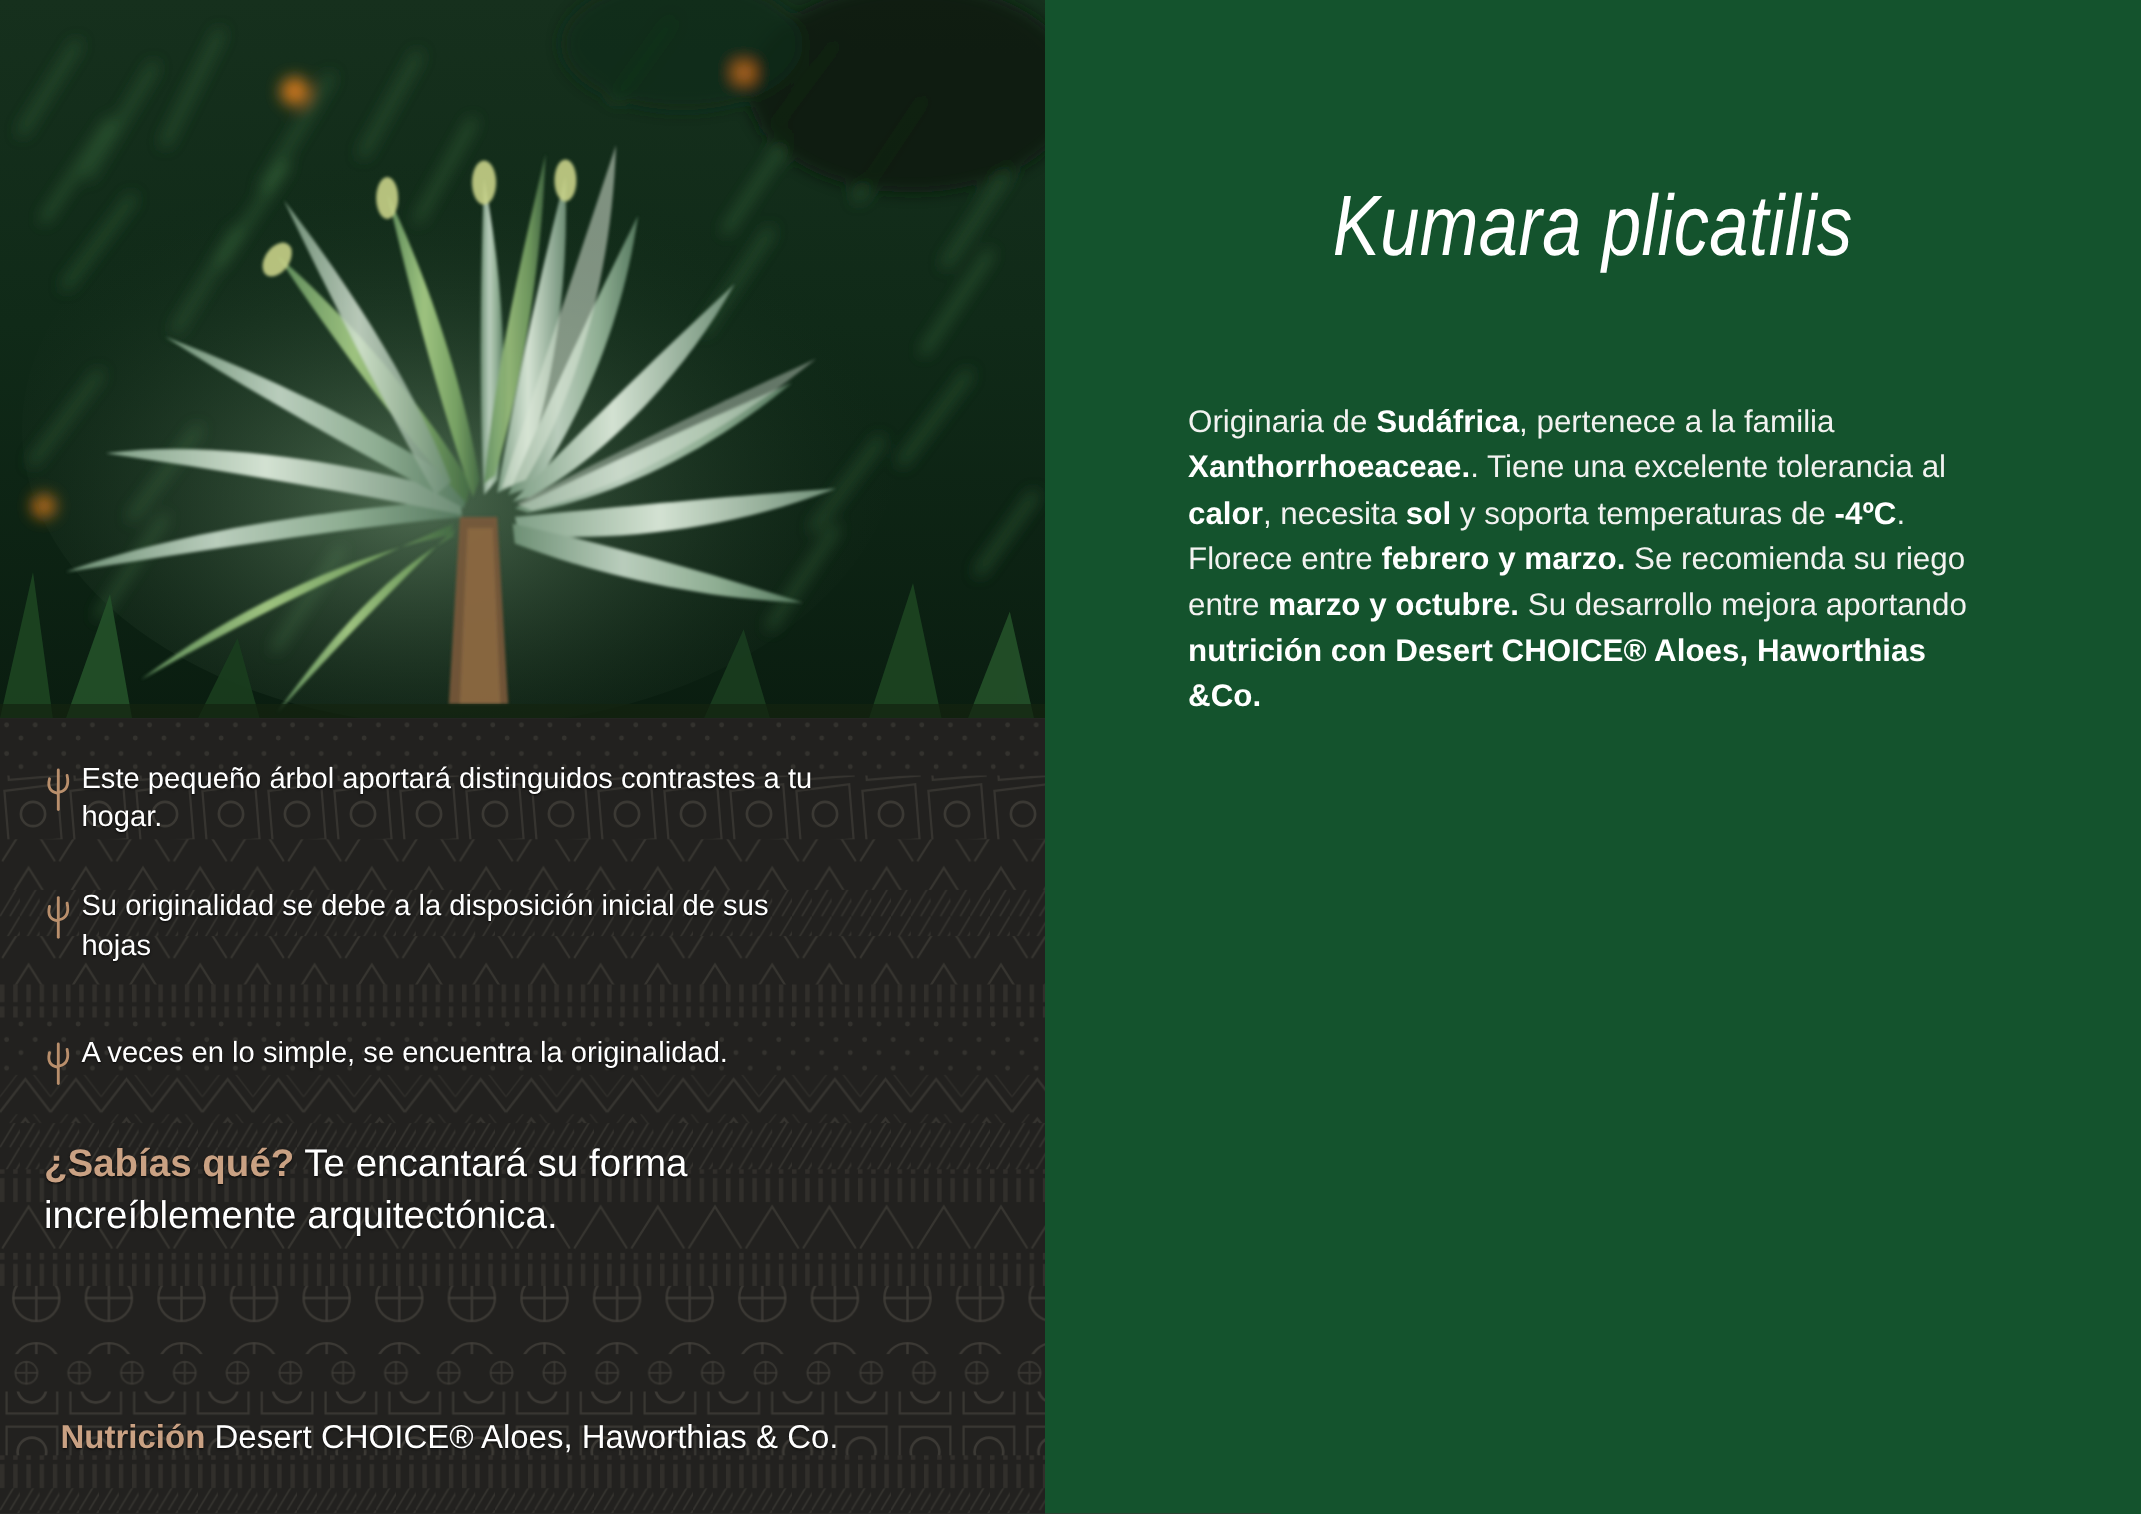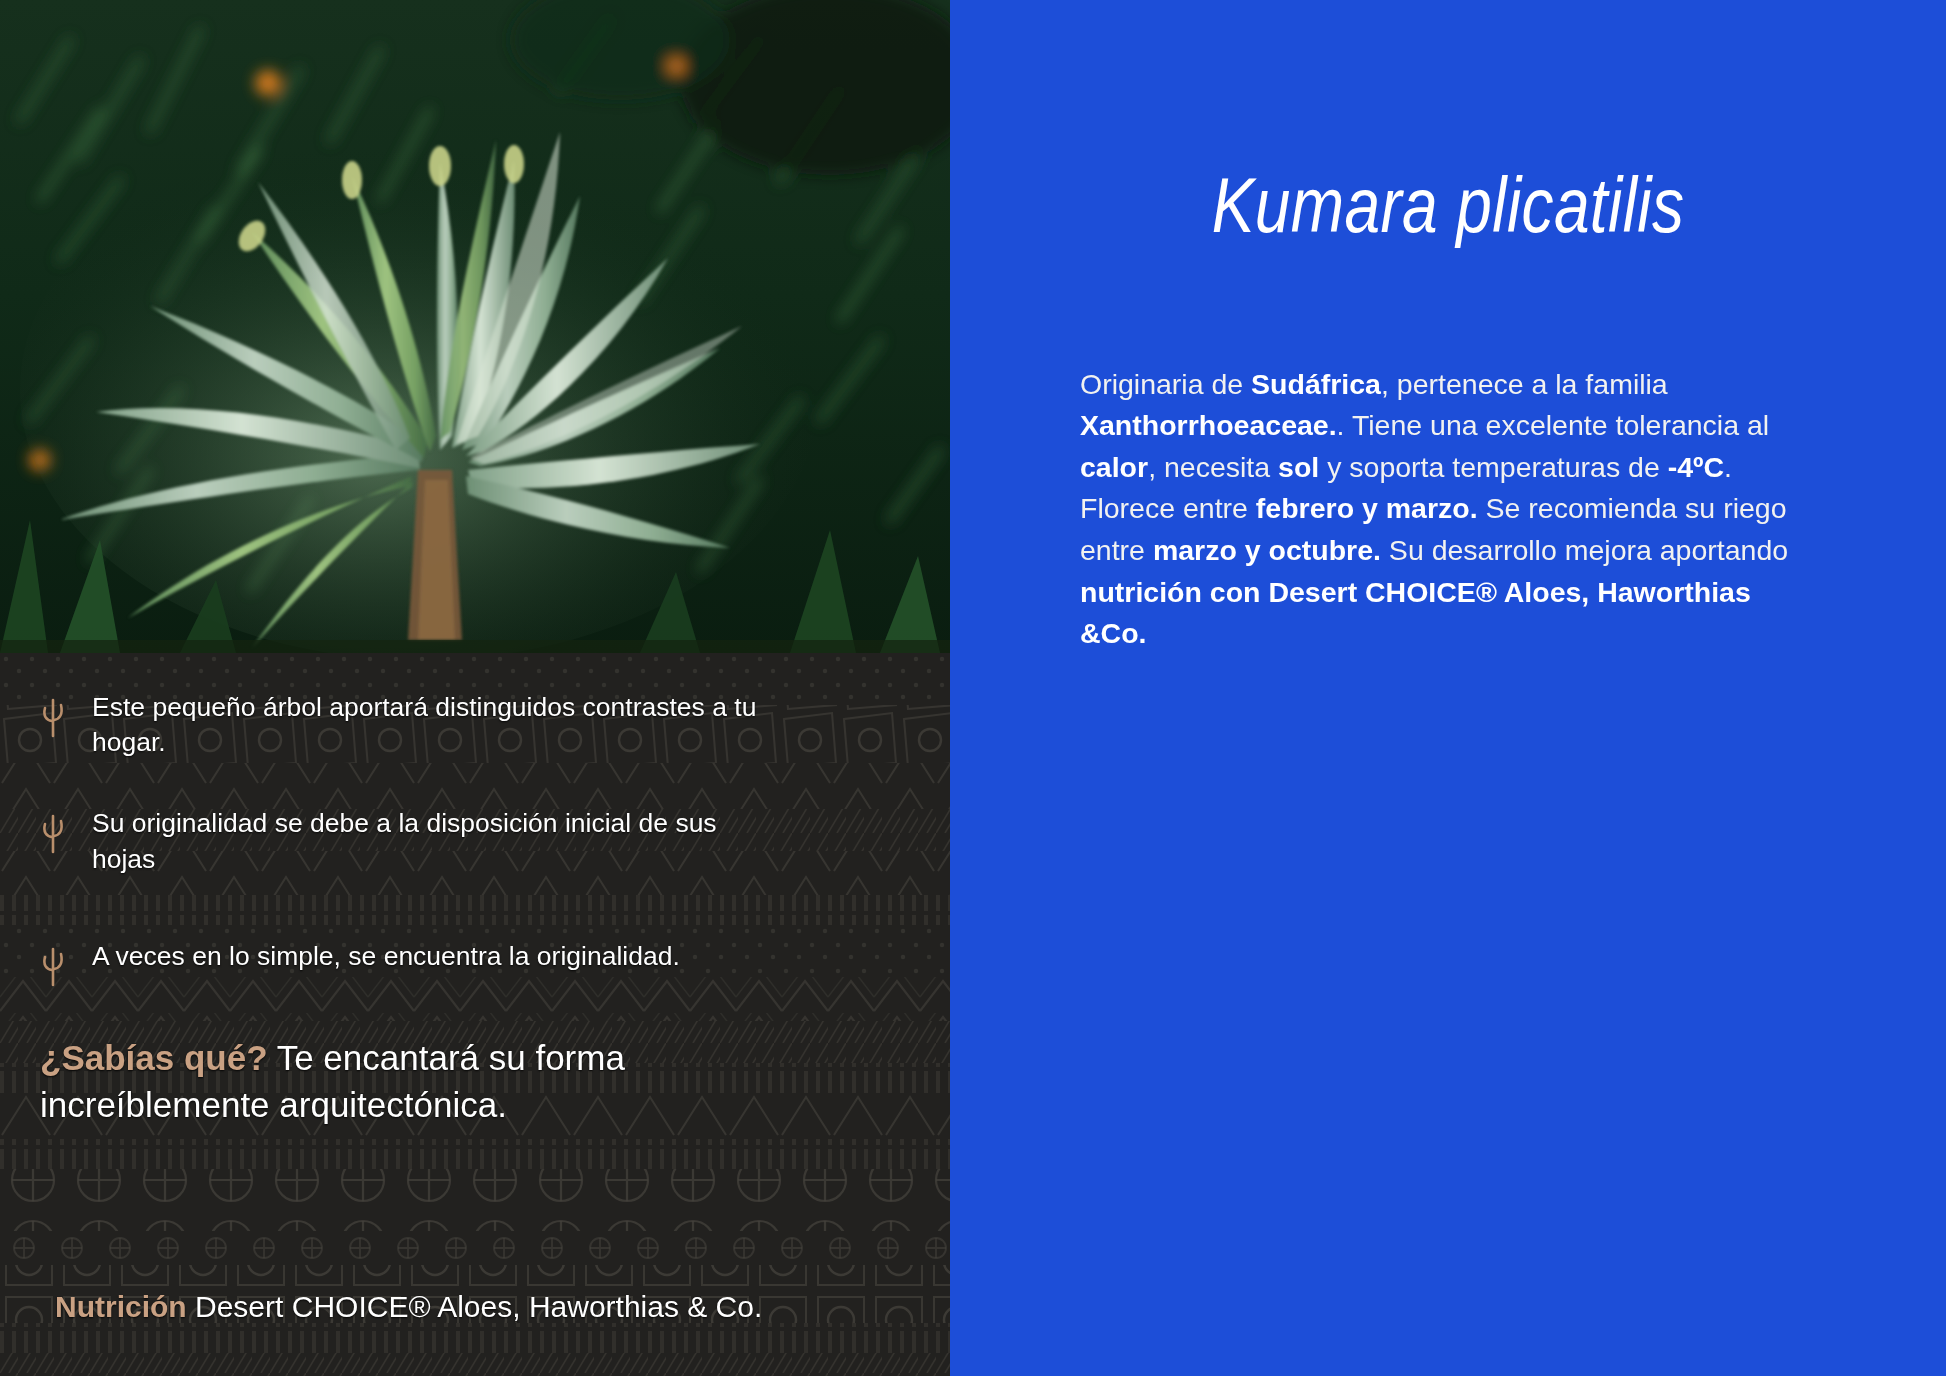--- a/index.html
+++ b/index.html
@@ -23,21 +23,21 @@
   
   #pattern-area{
     position:absolute;left:0;top:653px;width:950px;height:723px;
     background:#2c2b28;overflow:hidden;
   }
   #pattern-area .pat{position:absolute;left:0;width:950px;display:block;}
 
   
   #bullet-list{position:absolute;left:0;top:690px;width:950px;}
   .bullet-row{
-    display:flex;align-items:flex-start;gap:26px;
+    display:flex;align-items:flex-start;gap:8px;
     padding:0 30px 0 40px;margin-bottom:38px;
   }
   .bullet-icon{
     flex:0 0 auto;width:26px;height:46px;margin-top:4px;
   }
   .bullet-text{
     color:#ffffff;font-size:26.5px;line-height:1.33;
     font-family:"Liberation Sans", sans-serif;
     text-shadow:0 1px 2px rgba(0,0,0,.85);
     max-width:690px;
@@ -51,21 +51,21 @@
   #nutrition-line{
     position:absolute;left:55px;top:1290px;width:880px;
     color:#ffffff;font-size:30px;
     text-shadow:0 1px 2px rgba(0,0,0,.85);
   }
   #nutrition-line .accent{color:#c9a183;font-weight:bold;}
 
   
   #right-column{
     position:absolute;left:950px;top:0;width:996px;height:1376px;
-    background:#1d4ed8;
+    background:#14532d;
   }
   #plant-title{
     position:absolute;left:0;top:108px;width:996px;
     text-align:center;color:#ffffff;
     font-size:78px;font-style:italic;font-weight:300;
     letter-spacing:.5px;
     transform:scaleX(.82);
   }
   #description{
     position:absolute;left:130px;top:335px;width:740px;

